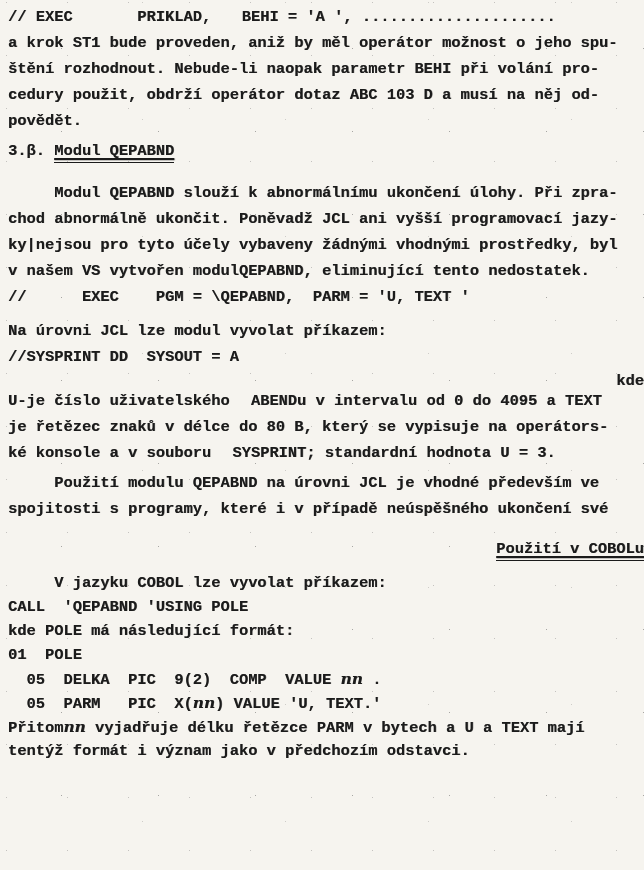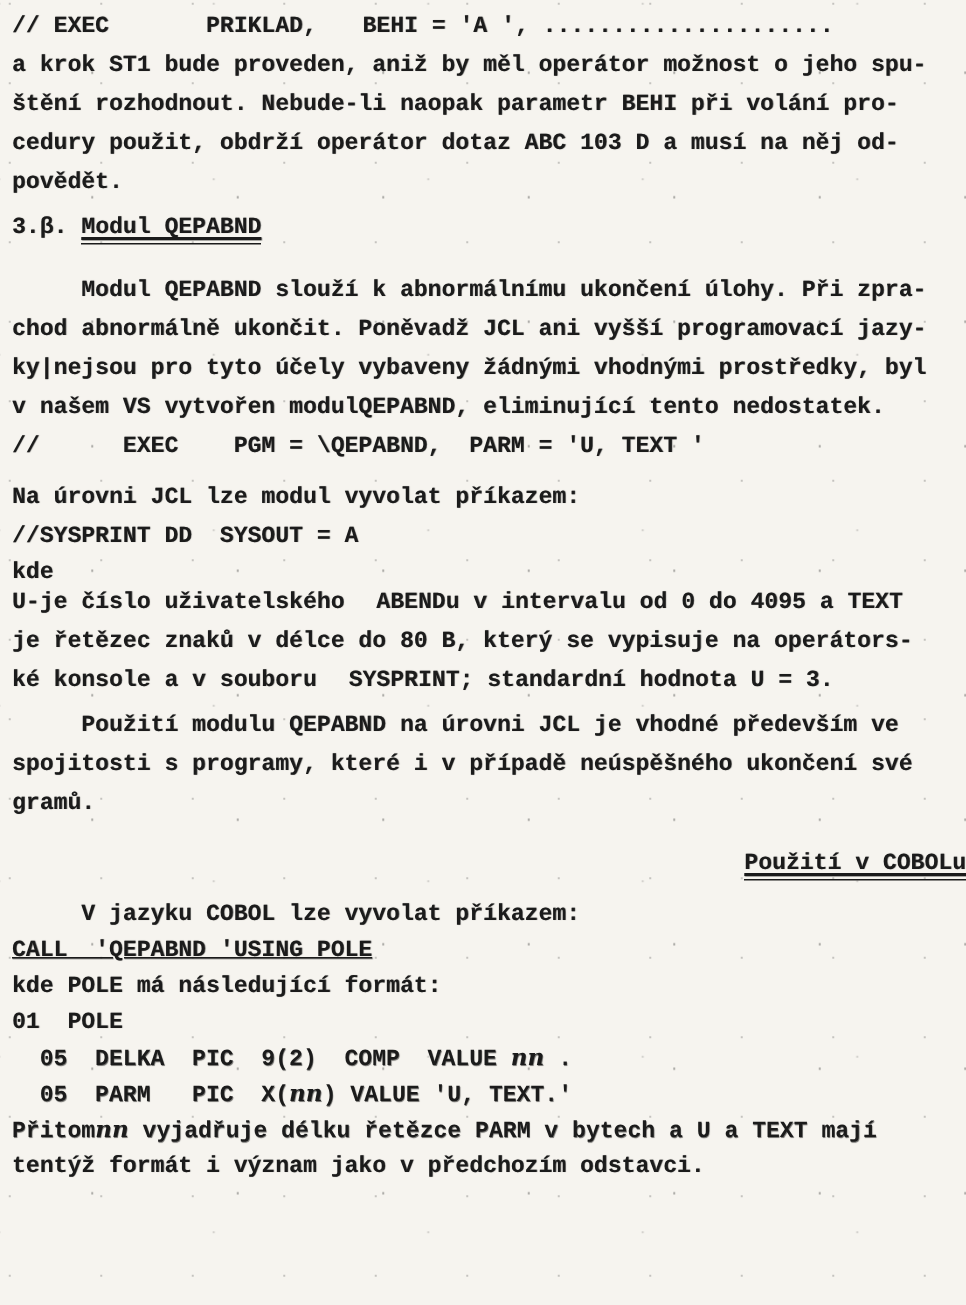--- a/index.html
+++ b/index.html
@@ -55,29 +55,28 @@
     <div class="line"><span>cedury použit, obdrží operátor dotaz ABC 103 D a musí na něj od-</span></div>
     <div class="line"><span>povědět.</span></div>
     <div class="line" style="margin-top: 4px;"><span>3.β. </span><span class="du">Modul QEPABND</span></div>
     <div class="line" style="margin-top: 16px;"><span>     Modul QEPABND slouží k abnormálnímu ukončení úlohy. Při zpra-</span></div>
     <div class="line"><span>chod abnormálně ukončit. Poněvadž JCL ani vyšší programovací jazy-</span></div>
     <div class="line"><span>ky|nejsou pro tyto účely vybaveny žádnými vhodnými prostředky, byl</span></div>
     <div class="line"><span>v našem VS vytvořen modulQEPABND, eliminující tento nedostatek.</span></div>
     <div class="line"><span>//      EXEC    PGM = \QEPABND,  PARM = 'U, TEXT '</span></div>
     <div class="line" style="margin-top: 8px;"><span>Na úrovni JCL lze modul vyvolat příkazem:</span></div>
     <div class="line"><span>//SYSPRINT DD  SYSOUT = A</span></div>
-    <div class="line" style="margin-top: -2px;"><span>kde</span></div>
+    <div class="line" style="margin-top: -2px; text-align: right;"><span>kde</span></div>
     <div class="line" style="margin-top: -6px;"><span>U-je číslo uživatelského </span><span class="u">ABENDu</span><span> v intervalu od 0 do 4095 a TEXT</span></div>
     <div class="line"><span>je řetězec znaků v délce do 80 B, který se vypisuje na operátors-</span></div>
     <div class="line"><span>ké konsole a v souboru </span><span class="u">SYSPRINT</span><span>; standardní hodnota U = 3.</span></div>
     <div class="line" style="margin-top: 4px;"><span>     Použití modulu QEPABND na úrovni JCL je vhodné především ve</span></div>
     <div class="line"><span>spojitosti s programy, které i v případě neúspěšného ukončení své</span></div>
-    <div class="line"><span>gramů.</span></div>
     <div class="line" style="margin-top: 14px; text-align: right;"><span class="du">Použití v COBOLu</span></div>
     <div class="line" style="margin-top: 8px;"><span>     V jazyku COBOL lze vyvolat příkazem:</span></div>
-    <div class="line" style="margin-top: -2px; text-decoration: underline;"><span>CALL  'QEPABND 'USING POLE</span></div>
+    <div class="line" style="margin-top: -2px;"><span>CALL  'QEPABND 'USING POLE</span></div>
     <div class="line" style="margin-top: -2px;"><span>kde POLE má následující formát:</span></div>
     <div class="line" style="margin-top: -2px;"><span>01  POLE</span></div>
     <div class="line" style="margin-top: -2px;"><span>  05  DELKA  PIC  9(2)  COMP  VALUE </span><span class="hw">nn</span><span> .</span></div>
     <div class="line" style="margin-top: -2px;"><span>  05  PARM   PIC  X(</span><span class="hw">nn</span><span>) VALUE 'U, TEXT.'</span></div>
     <div class="line" style="margin-top: -2px;"><span>Přitom</span><span class="hw">nn</span><span> vyjadřuje délku řetězce PARM v bytech a U a TEXT mají</span></div>
     <div class="line" style="margin-top: -2px;"><span>tentýž formát i význam jako v předchozím odstavci.</span></div>
   </div>
 
 </body></html>

